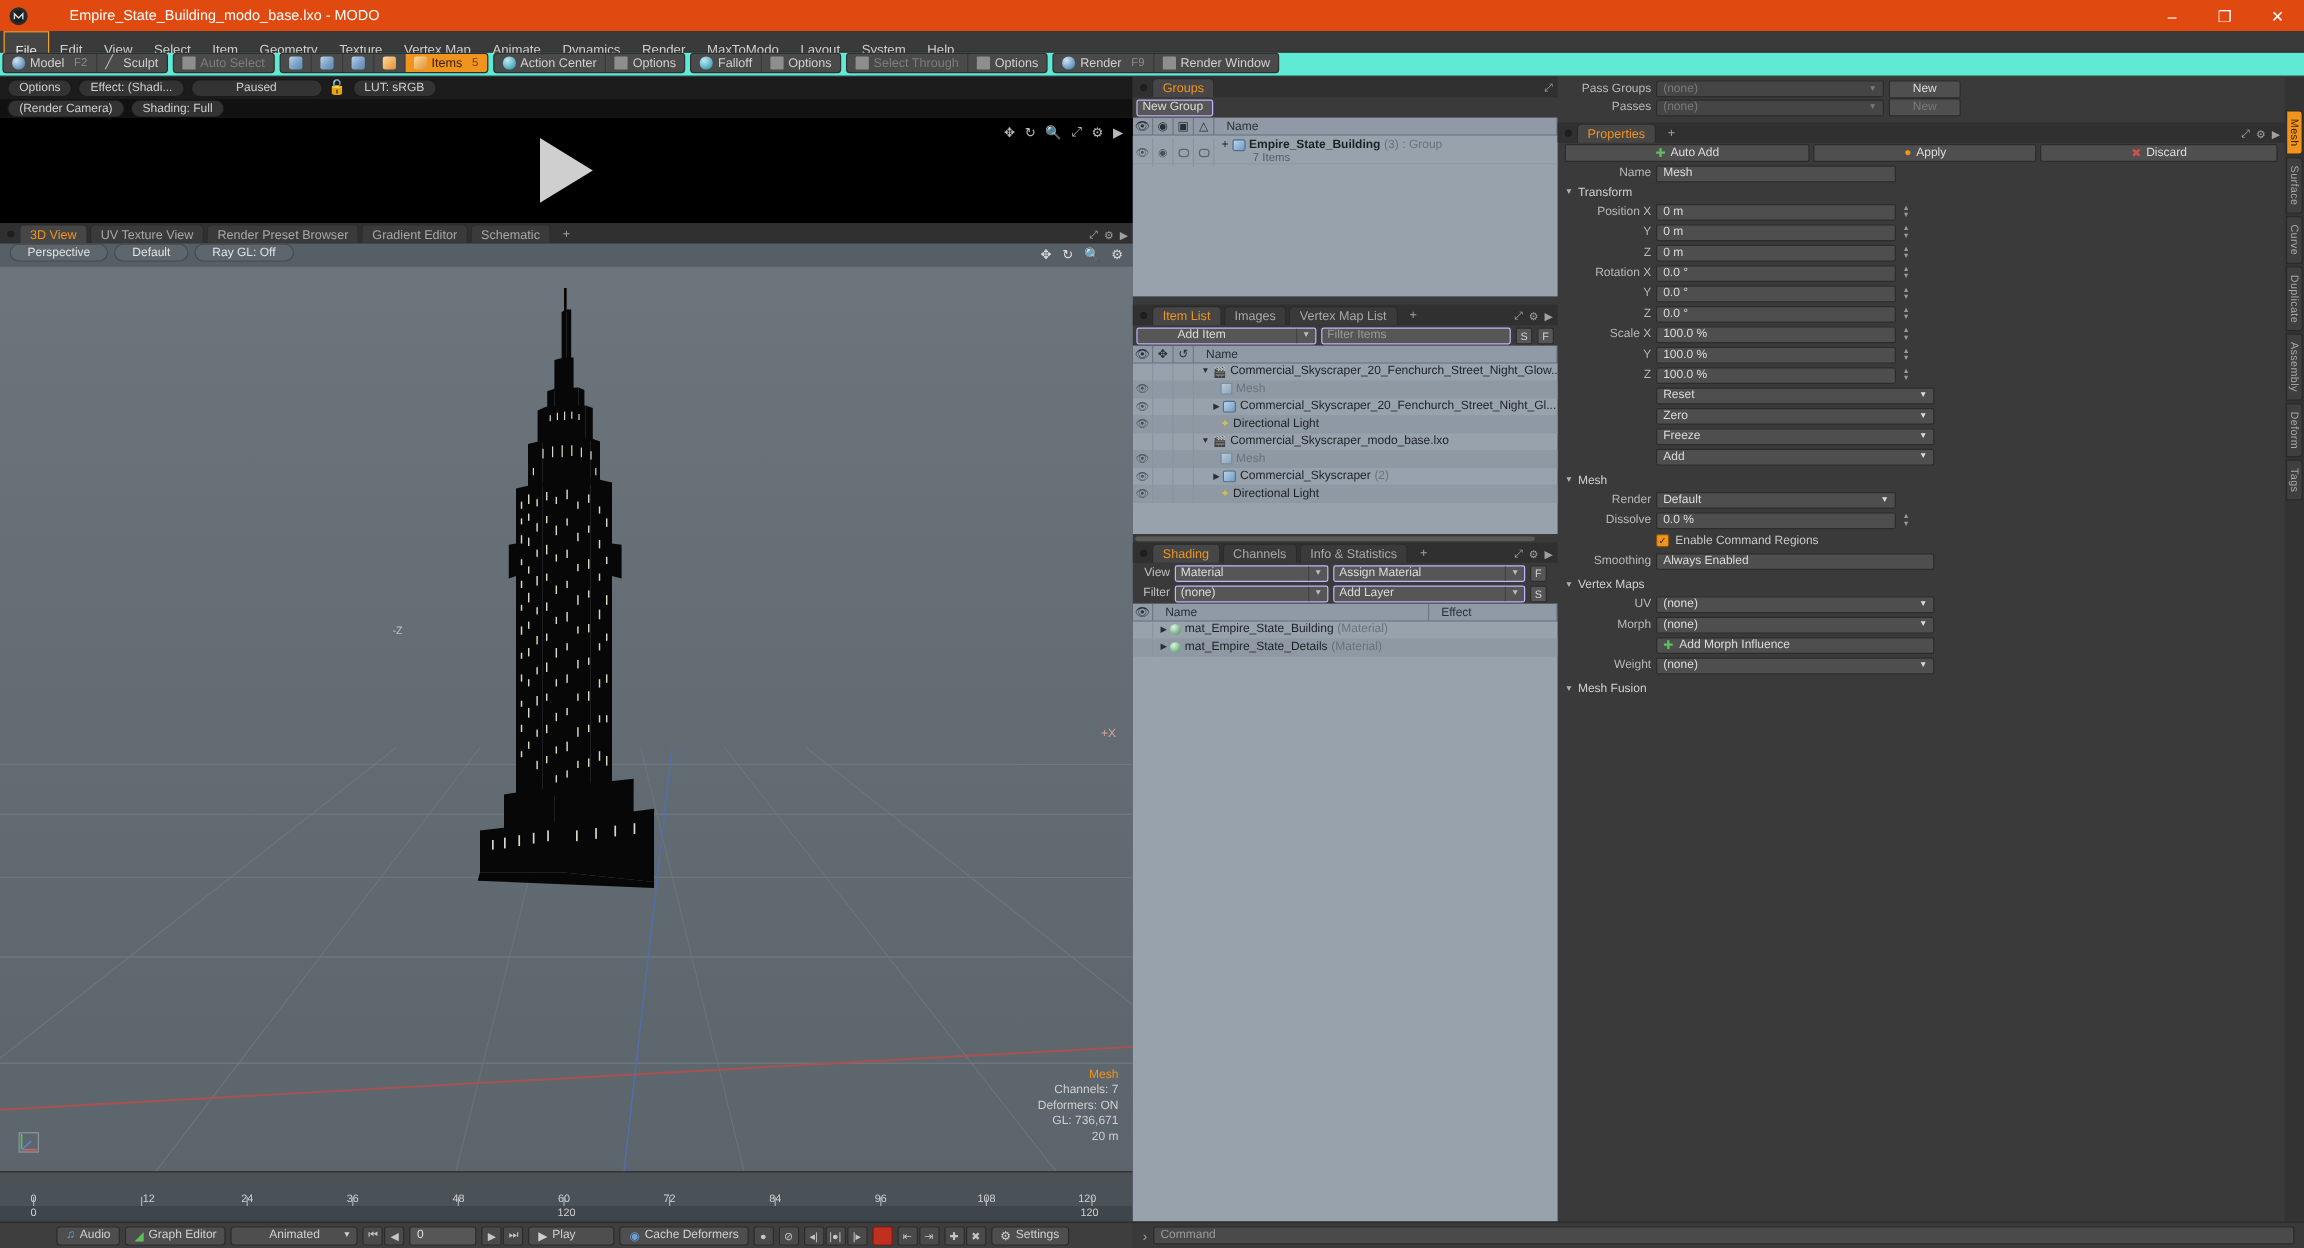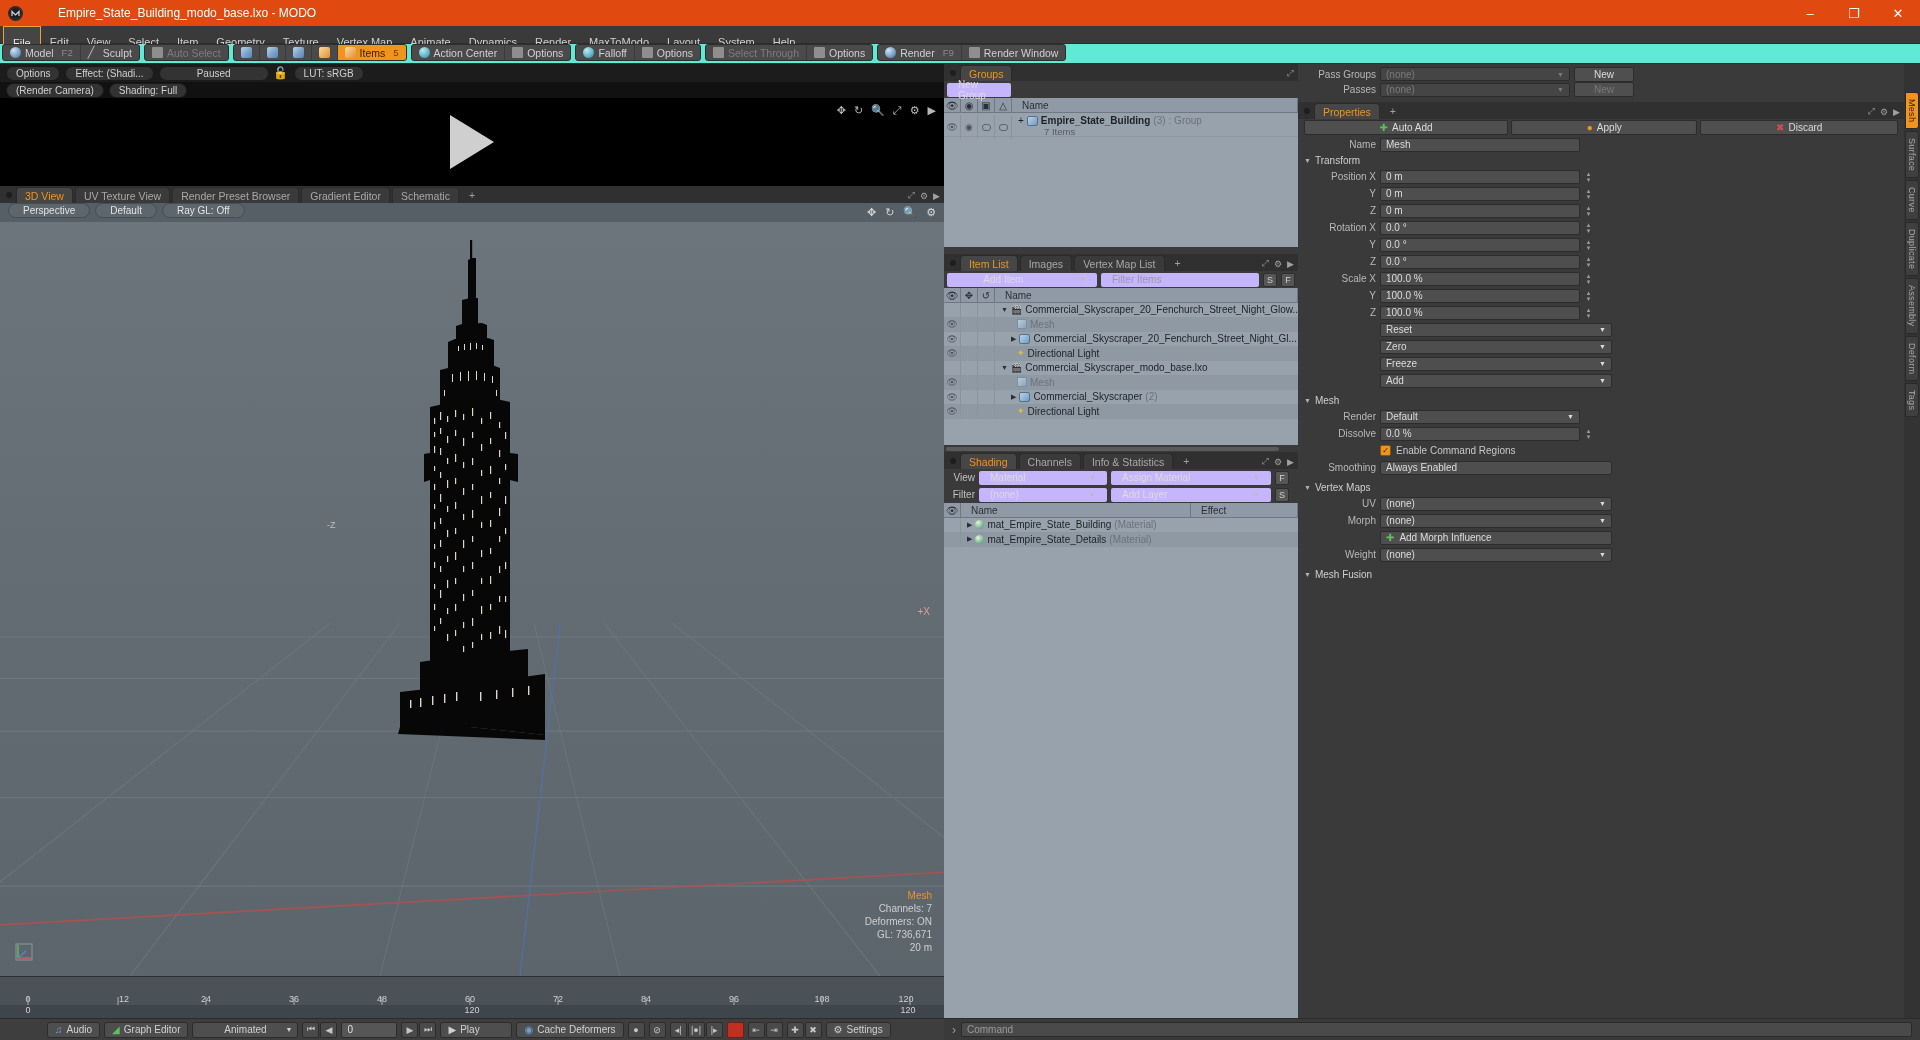--- a/index.html
+++ b/index.html
@@ -230,21 +230,21 @@
     background: linear-gradient(135deg,#cfe0ef,#8aa9c4); opacity: .7;
     border: 1px solid #6f8ba5;
   }
 
   .ctrlrow {
     height: 17px; background: #3a3a3a; display: flex;
     align-items: center; gap: 4px; padding: 1px 3px;
   }
   .lbl { font-size: 10px; color: #c0c0c0; width: 28px; text-align: right; flex: 0 0 auto; }
   .dd {
-    height: 14px; background: #565656; border: 7px solid #c4b5fd;
+    height: 14px; background: #565656; border: 1px solid #c4b5fd;
     border-radius: 2px; font-size: 10px; color: #dcdcdc;
     display: flex; align-items: center; padding: 0 4px; position: relative;
   }
   .dd .arrow {
     margin-left: auto; font-size: 7px; color: #bbb;
     border-left: 1px solid #444; padding-left: 4px; height: 100%;
     display: flex; align-items: center;
   }
   .sqbtn {
     width: 14px; height: 14px; background: #565656;

